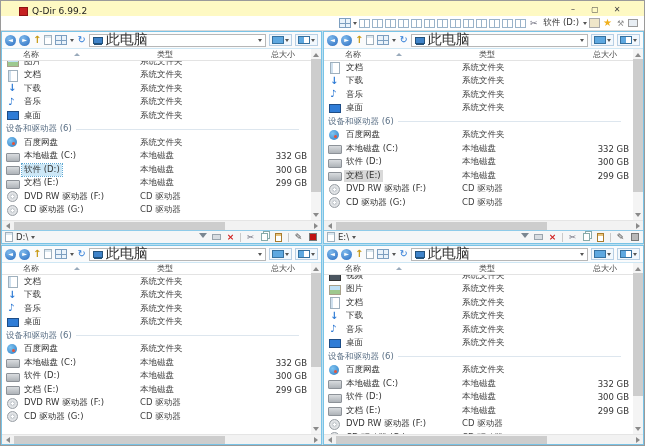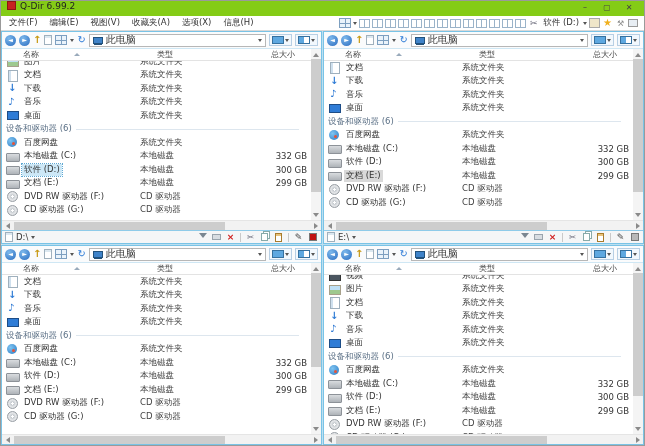--- a/index.html
+++ b/index.html
@@ -1,19 +1,19 @@
 <!DOCTYPE html>
 <html><head>
 <meta charset="utf-8">
 <style>
   html,body{margin:0;padding:0;background:#e8e8e8;font-family:"DejaVu Sans","Liberation Sans",sans-serif;}
   *{box-sizing:border-box;}
   .window{width:645px;height:446px;background:#fff;border:1px solid #9a9a9a;display:flex;flex-direction:column;overflow:hidden;position:relative;}
   
-  .titlebar{height:15px;display:flex;align-items:flex-start;padding:0 4px;background:#84cc16;flex:0 0 auto;}
+  .titlebar{height:15px;display:flex;align-items:flex-end;padding:0 16px;background:#fef9c3;flex:0 0 auto;}
   .appicon{width:9px;height:9px;background:#c62121;border:1px solid #8d1414;margin:0 4px 0 2px;}
   .apptitle{font-size:9px;color:#222;}
   .tb-spacer{flex:1;}
   .winbtn{width:22px;height:13px;display:flex;align-items:center;justify-content:center;font-size:8px;color:#444;cursor:default;}
   
   .menubar{height:15px;display:flex;align-items:center;padding:0 2px;background:#fff;border-bottom:1px solid #d9d9d9;flex:0 0 auto;}
   .menuitem{font-size:8.5px;color:#333;padding:0 6px;white-space:nowrap;}
   .qtb{display:flex;align-items:center;gap:2px;margin-left:auto;padding-right:4px;}
   .lyt{width:11px;height:9px;border:1px solid #9ab3c9;background:linear-gradient(to right,#fff 45%,#9ab3c9 45%,#9ab3c9 55%,#fff 55%);}
   .lyt-main{width:12px;height:10px;border:1px solid #7d9fc0;background:
@@ -31,21 +31,21 @@
   
   .grid{flex:1;display:grid;grid-template-columns:1fr 1fr;grid-template-rows:213px 1fr;gap:1px;background:#bcdff0;min-height:0;}
   .pane{background:#fff;border:1px solid #79c3e6;display:flex;flex-direction:column;min-height:0;min-width:0;}
   
   .ptb{height:17px;flex:0 0 auto;display:flex;align-items:center;gap:3px;padding:0 3px;background:#fafbfc;border-bottom:1px solid #cfe7f4;}
   .navball{width:11px;height:11px;border-radius:50%;background:radial-gradient(circle at 35% 30%,#7db9ec,#2a6cc0);color:#fff;font-size:6px;display:flex;align-items:center;justify-content:center;line-height:1;}
   .uparrow{color:#c79810;font-size:10px;font-weight:bold;line-height:10px;}
   .pageic{width:8px;height:10px;background:#fff;border:1px solid #9fb0bd;box-shadow:inset 0 2px 0 #dce8f0;}
   .refresh{color:#2f7cd6;font-size:10px;line-height:10px;}
   .addr{flex:1;display:flex;align-items:center;height:13px;border:1px solid #b7b7b7;background:#fff;padding:0 3px;gap:3px;min-width:0;}
-  .addr-text{font-size:10px;color:#333;flex:1;white-space:nowrap;overflow:hidden;}
+  .addr-text{font-size:14px;color:#333;flex:1;white-space:nowrap;overflow:hidden;}
   .monitor{width:10px;height:7px;background:#3f83c9;border:1px solid #23527c;box-shadow:0 2px 0 -1px #23527c;}
   .splitbtn{display:flex;align-items:center;gap:1px;padding:1px 2px;border:1px solid #b7cfe4;background:#f2f8fd;}
   .bluerect{width:12px;height:8px;background:#5ea8e0;border:1px solid #36719f;}
   .bluerect.half{background:linear-gradient(to right,#5ea8e0 55%,#fff 55%);}
   
   .pbody{flex:1;position:relative;display:flex;flex-direction:column;min-height:0;}
   .hdr{height:12px;flex:0 0 auto;display:grid;grid-template-columns:134px 114px 1fr;align-items:center;border-bottom:1px solid #e3e3e3;background:#fff;padding-left:5px;position:relative;}
   .hdr span{font-size:8px;color:#444;white-space:nowrap;margin-left:16px;}
   .sortmark{position:absolute;left:72px;top:1px;width:0;height:0;border:3px solid transparent;border-bottom:3px solid #9ab;}
   
@@ -111,28 +111,20 @@
   <div class="titlebar">
     <div class="appicon"></div>
     <div class="apptitle">Q-Dir 6.99.2</div>
     <div class="tb-spacer"></div>
     <div class="winbtn">–</div>
     <div class="winbtn">▢</div>
     <div class="winbtn">✕</div>
   </div>
 
   <div class="menubar">
-    <div id="menu-items" style="display: flex;">
-        <span class="menuitem">文件(F)</span>
-        <span class="menuitem">编辑(E)</span>
-        <span class="menuitem">视图(V)</span>
-        <span class="menuitem">收藏夹(A)</span>
-        <span class="menuitem">选项(X)</span>
-        <span class="menuitem">信息(H)</span>
-      </div>
     <div class="qtb">
       <div class="lyt-main"></div>
       <div class="tri-down sm"></div>
       <span id="layout-buttons" style="display:flex;gap:2px;">
           <span class="lyt"></span>
           <span class="lyt"></span>
           <span class="lyt"></span>
           <span class="lyt"></span>
           <span class="lyt"></span>
           <span class="lyt"></span>

